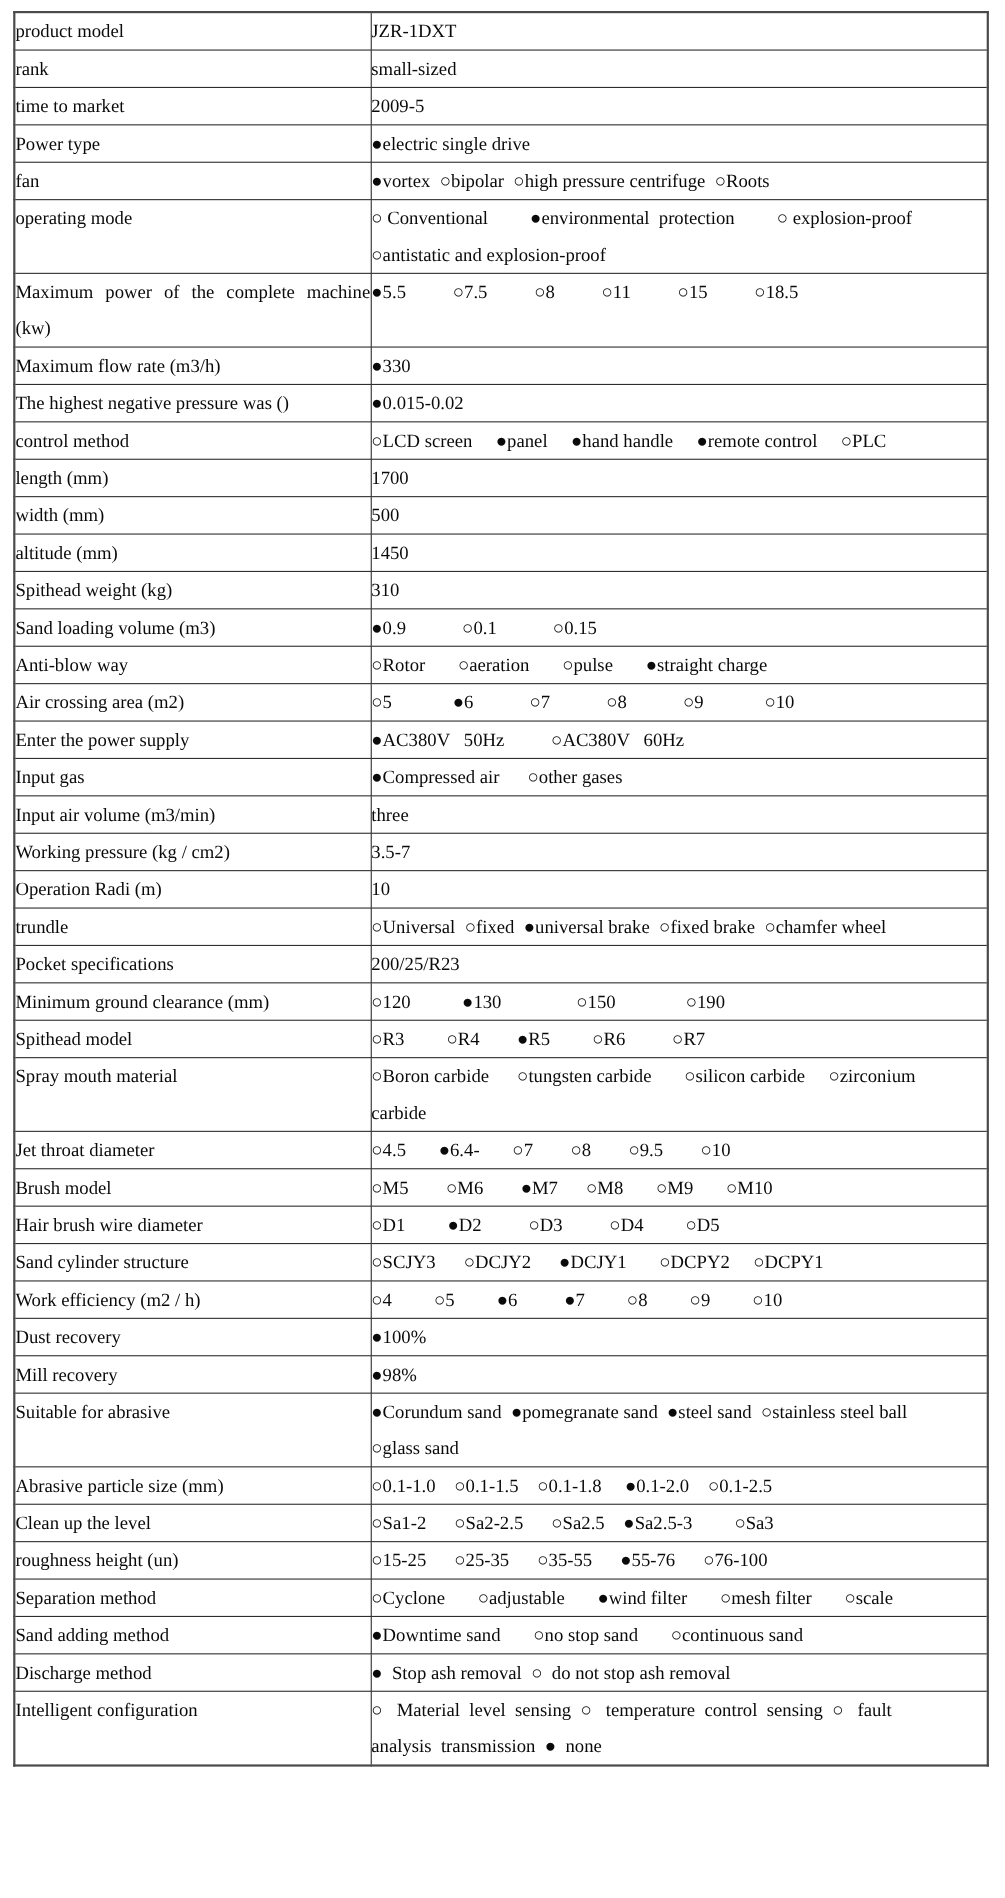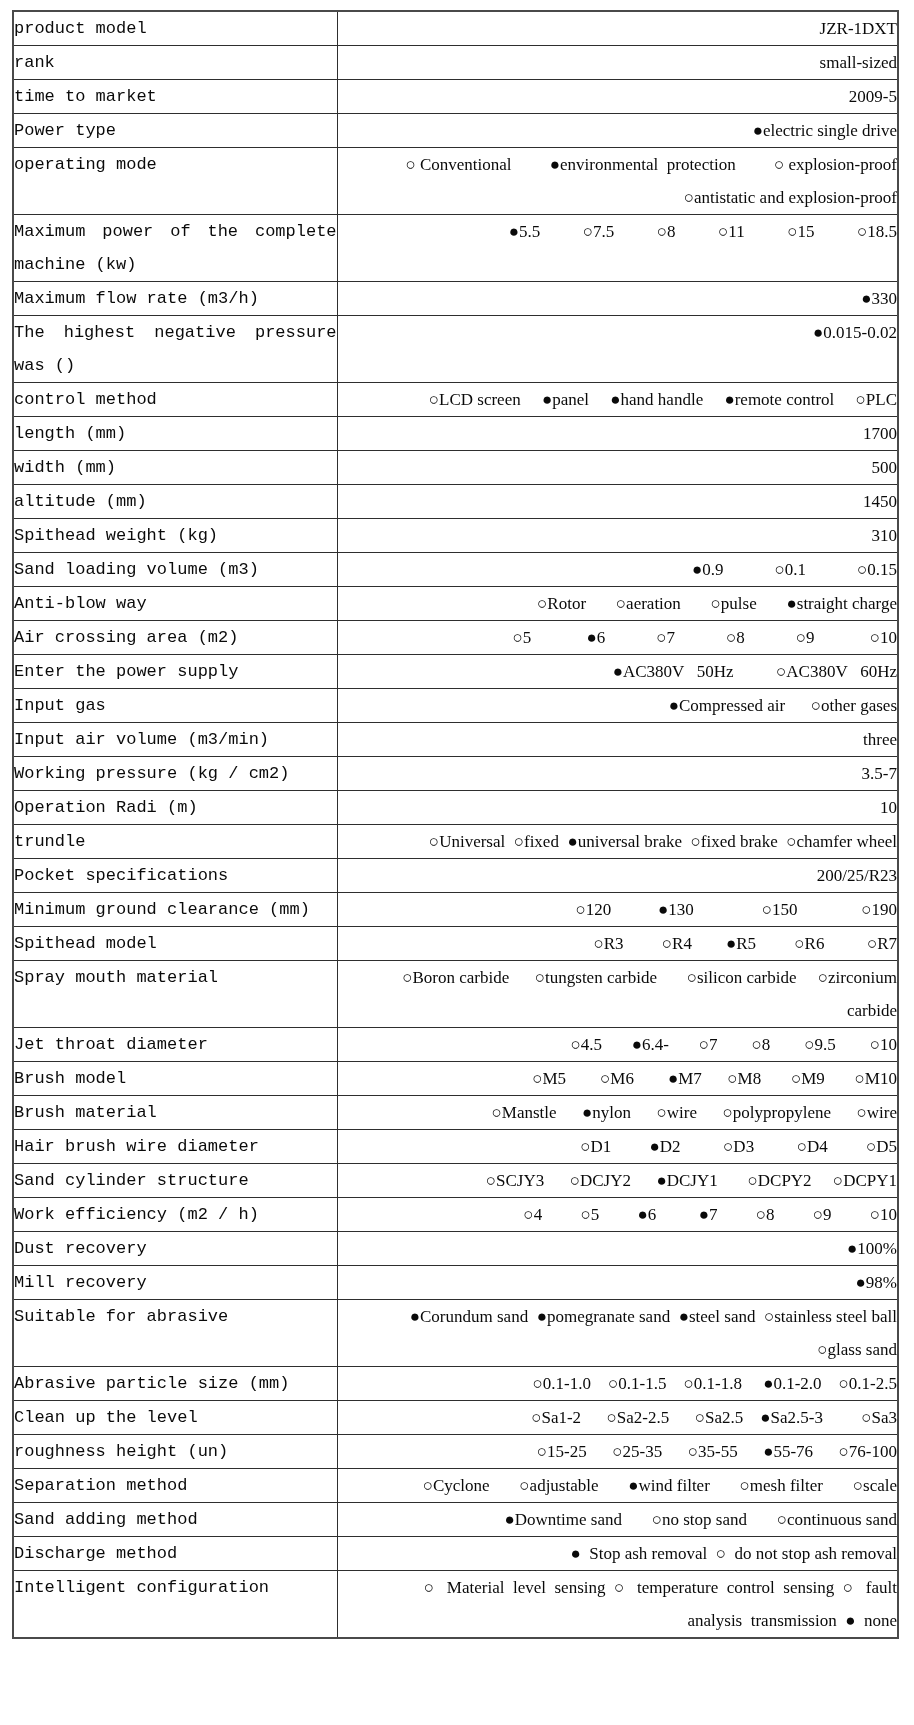--- a/index.html
+++ b/index.html
@@ -29,29 +29,27 @@
     line-height: 33px;
     vertical-align: top;
     padding: 0;
     overflow: hidden;
   }
   td.label-cell {
     width: 320px;
     padding-left: 10px;
     padding-right: 8px;
     text-align: justify;
-    font-family: Liberation Mono, monospace;
   }
   td.value-cell {
     width: 555px;
     padding-left: 12px;
     padding-right: 4px;
     white-space: pre-wrap;
     word-break: normal;
-    text-align: right;
   }
 </style>
 </head>
 <body>
 
 <div class="page">
   <table class="spec-table">
     <tbody id="spec-rows">
         <tr>
           <td class="label-cell">product model</td>
@@ -63,20 +61,24 @@
         </tr>
         <tr>
           <td class="label-cell">time to market</td>
           <td class="value-cell">2009-5</td>
         </tr>
         <tr>
           <td class="label-cell">Power type</td>
           <td class="value-cell">●electric single drive</td>
         </tr>
         <tr>
+          <td class="label-cell">fan</td>
+          <td class="value-cell">●vortex  ○bipolar  ○high pressure centrifuge  ○Roots</td>
+        </tr>
+        <tr>
           <td class="label-cell">operating mode</td>
           <td class="value-cell">○ Conventional         ●environmental  protection         ○ explosion-proof
 ○antistatic and explosion-proof</td>
         </tr>
         <tr>
           <td class="label-cell">Maximum power of the complete machine (kw)</td>
           <td class="value-cell">●5.5          ○7.5          ○8          ○11          ○15          ○18.5</td>
         </tr>
         <tr>
           <td class="label-cell">Maximum flow rate (m3/h)</td>
@@ -159,24 +161,20 @@
           <td class="value-cell">○Boron carbide      ○tungsten carbide       ○silicon carbide     ○zirconium
 carbide</td>
         </tr>
         <tr>
           <td class="label-cell">Jet throat diameter</td>
           <td class="value-cell">○4.5       ●6.4-       ○7        ○8        ○9.5        ○10</td>
         </tr>
         <tr>
           <td class="label-cell">Brush model</td>
           <td class="value-cell">○M5        ○M6        ●M7      ○M8       ○M9       ○M10</td>
-        </tr>
-        <tr>
-          <td class="label-cell">Brush material</td>
-          <td class="value-cell">○Manstle      ●nylon      ○wire      ○polypropylene      ○wire</td>
         </tr>
         <tr>
           <td class="label-cell">Hair brush wire diameter</td>
           <td class="value-cell">○D1         ●D2          ○D3          ○D4         ○D5</td>
         </tr>
         <tr>
           <td class="label-cell">Sand cylinder structure</td>
           <td class="value-cell">○SCJY3      ○DCJY2      ●DCJY1       ○DCPY2     ○DCPY1</td>
         </tr>
         <tr>

